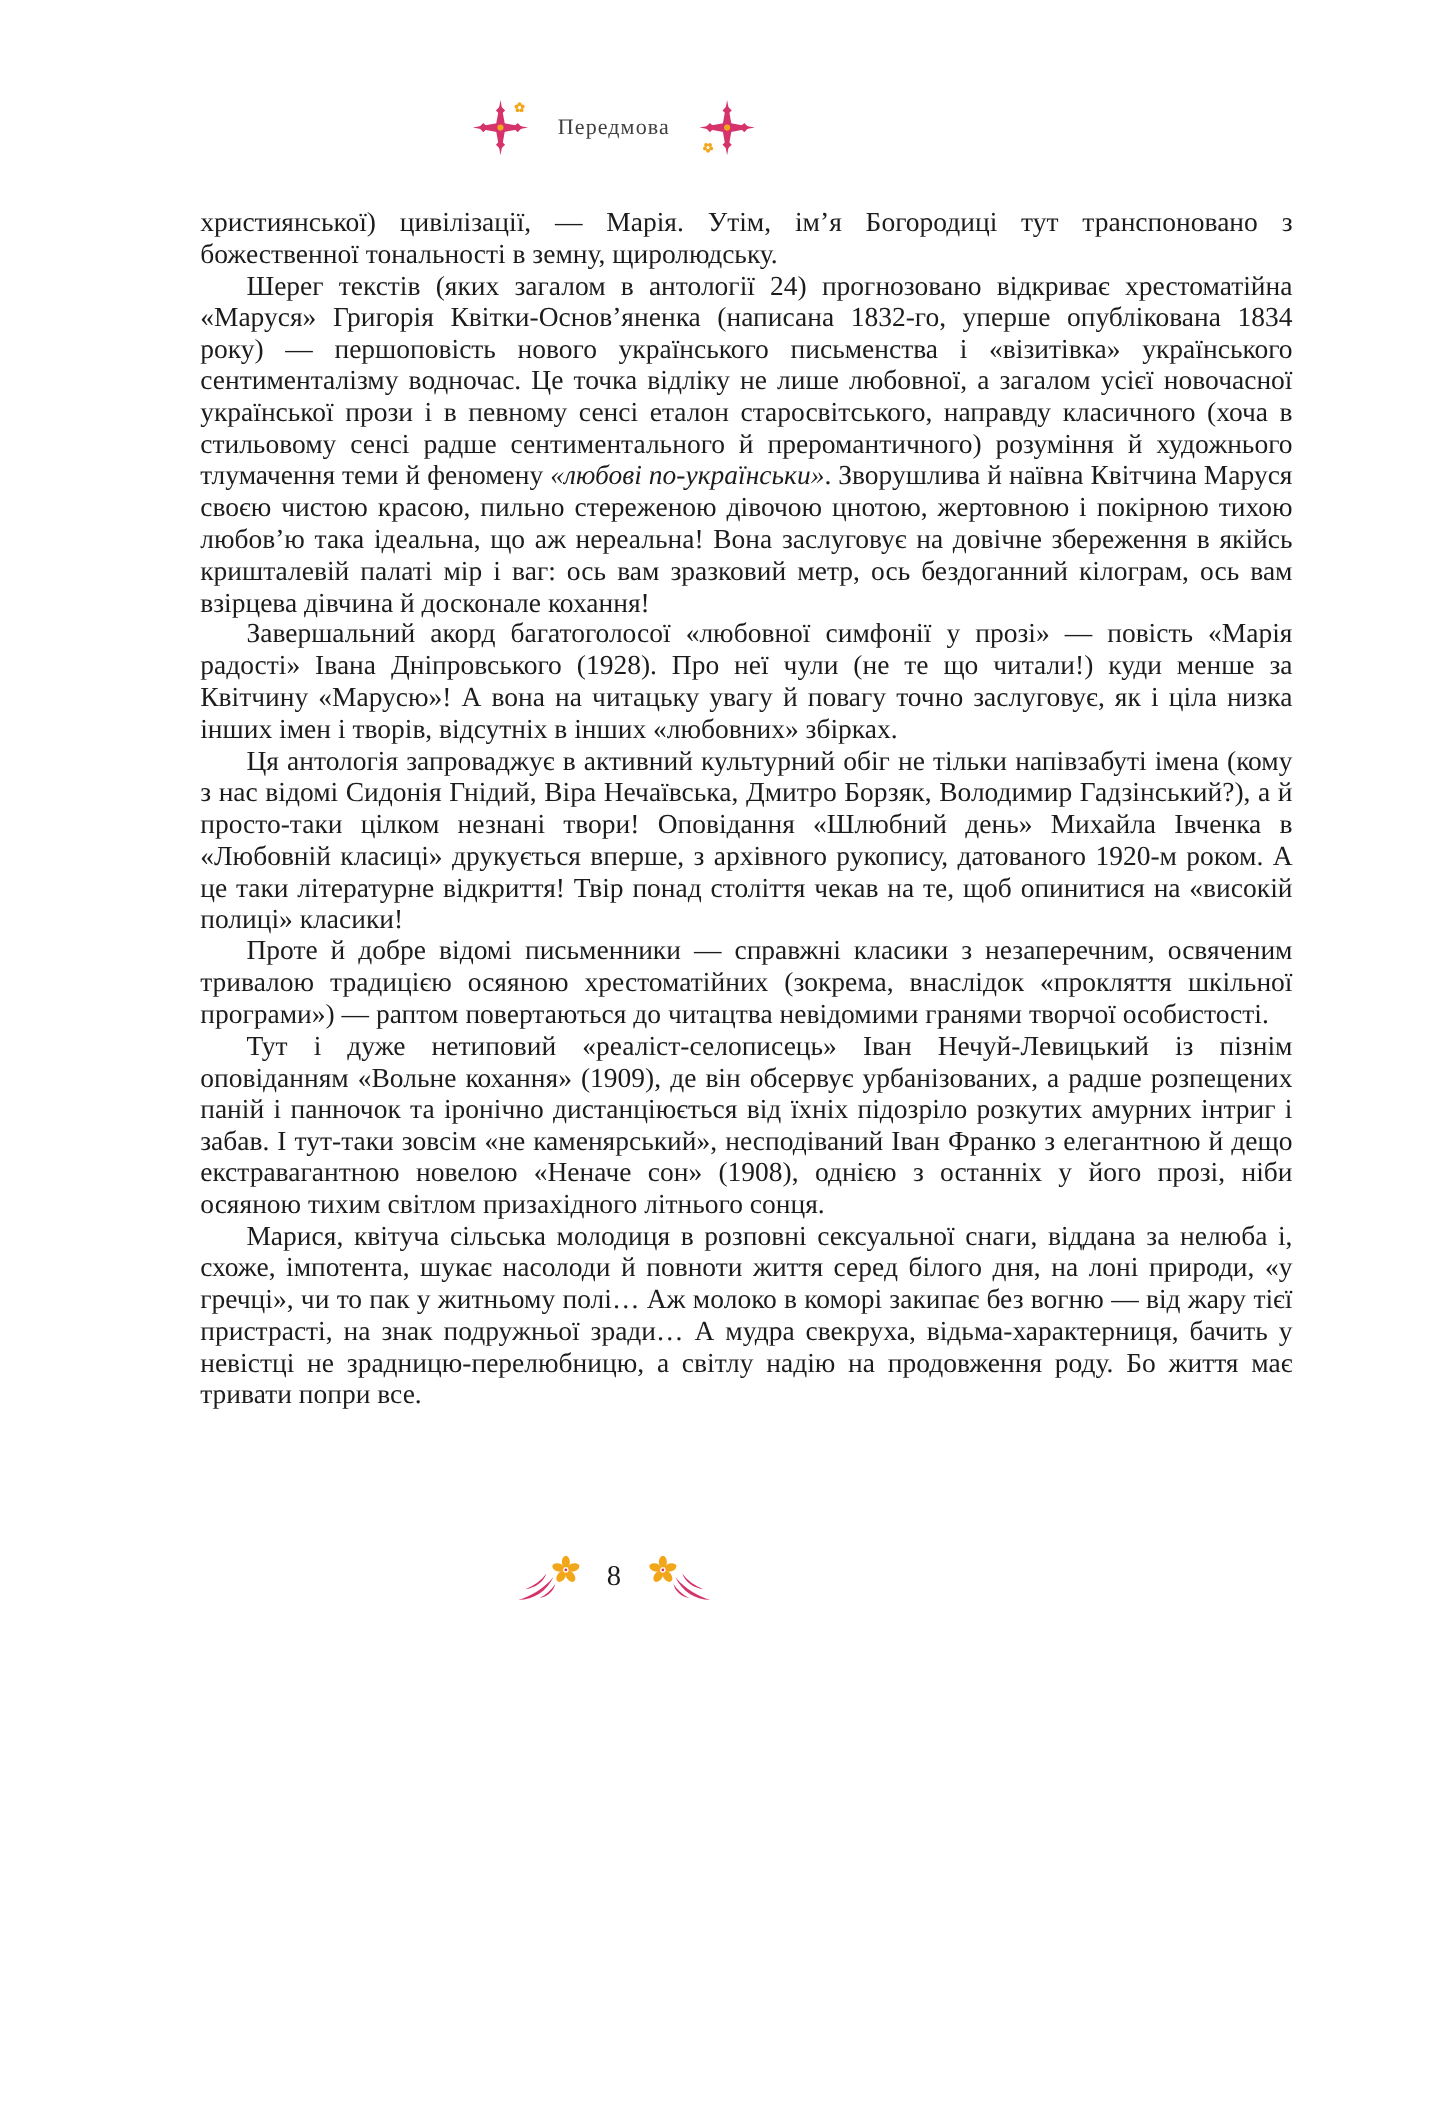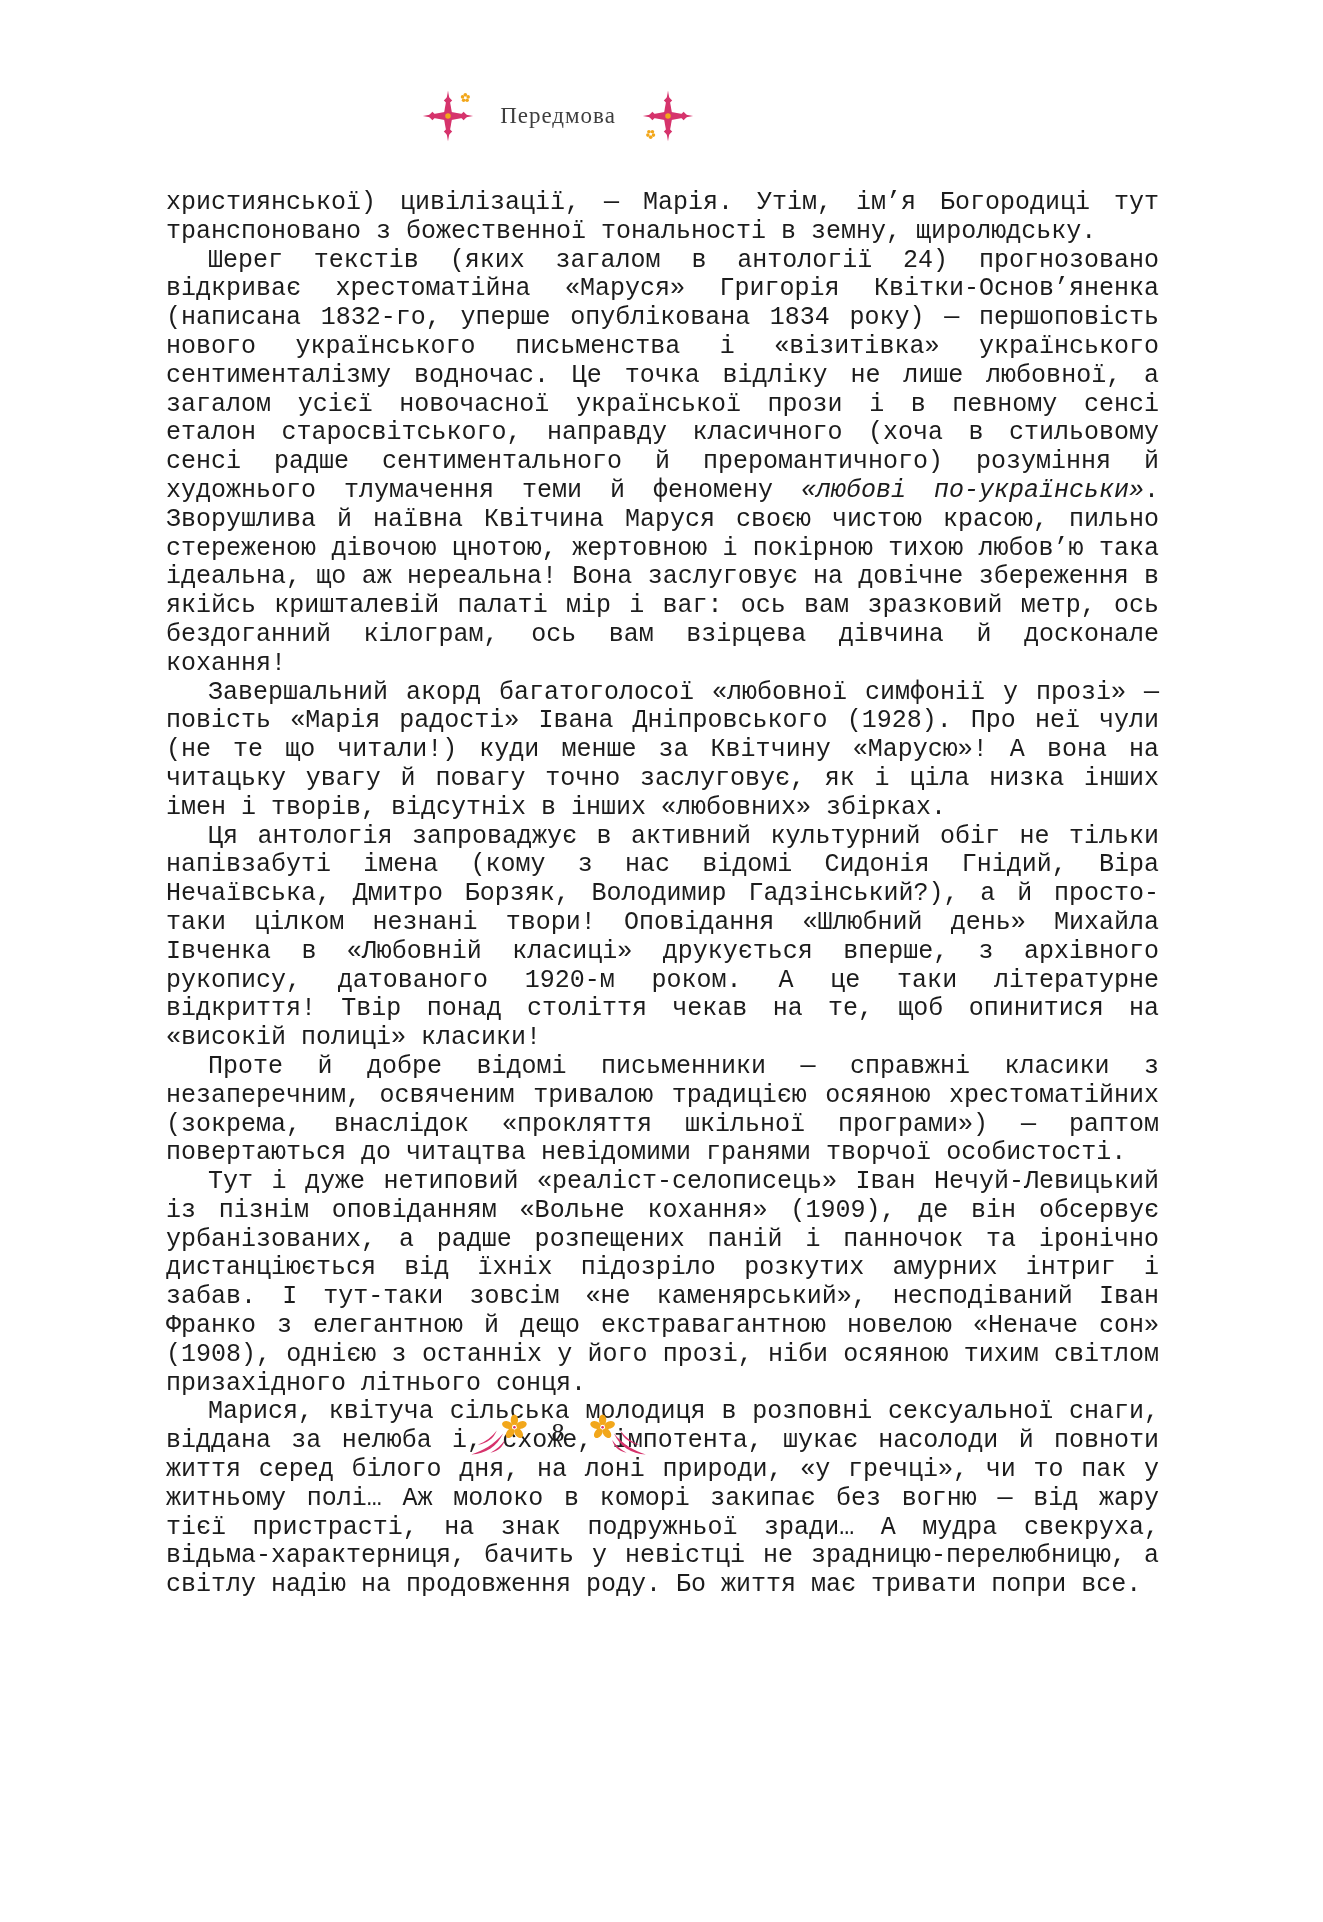--- a/index.html
+++ b/index.html
@@ -20,32 +20,31 @@
     top: 90px;
     left: 0;
     width: 1116px;
     display: flex;
     align-items: center;
     justify-content: center;
     gap: 26px;
   }
   .chapter-title {
     margin: 0;
-    font-size: 23px;
+    font-size: 20px;
     font-weight: 400;
     color: #3e3e3e;
     letter-spacing: 1px;
     font-family: "Liberation Serif", "DejaVu Serif", serif;
   }
   .body-text {
     position: absolute;
     top: 189px;
-    left: 166px;
+    left: 182px;
     width: 993px;
-    font-family: Liberation Mono, monospace;
   }
   .body-text p {
     margin: 0;
     font-size: 25px;
     line-height: 28.8px;
     text-align: justify;
     color: #1c1c1c;
     hyphens: auto;
     -webkit-hyphens: auto;
   }

